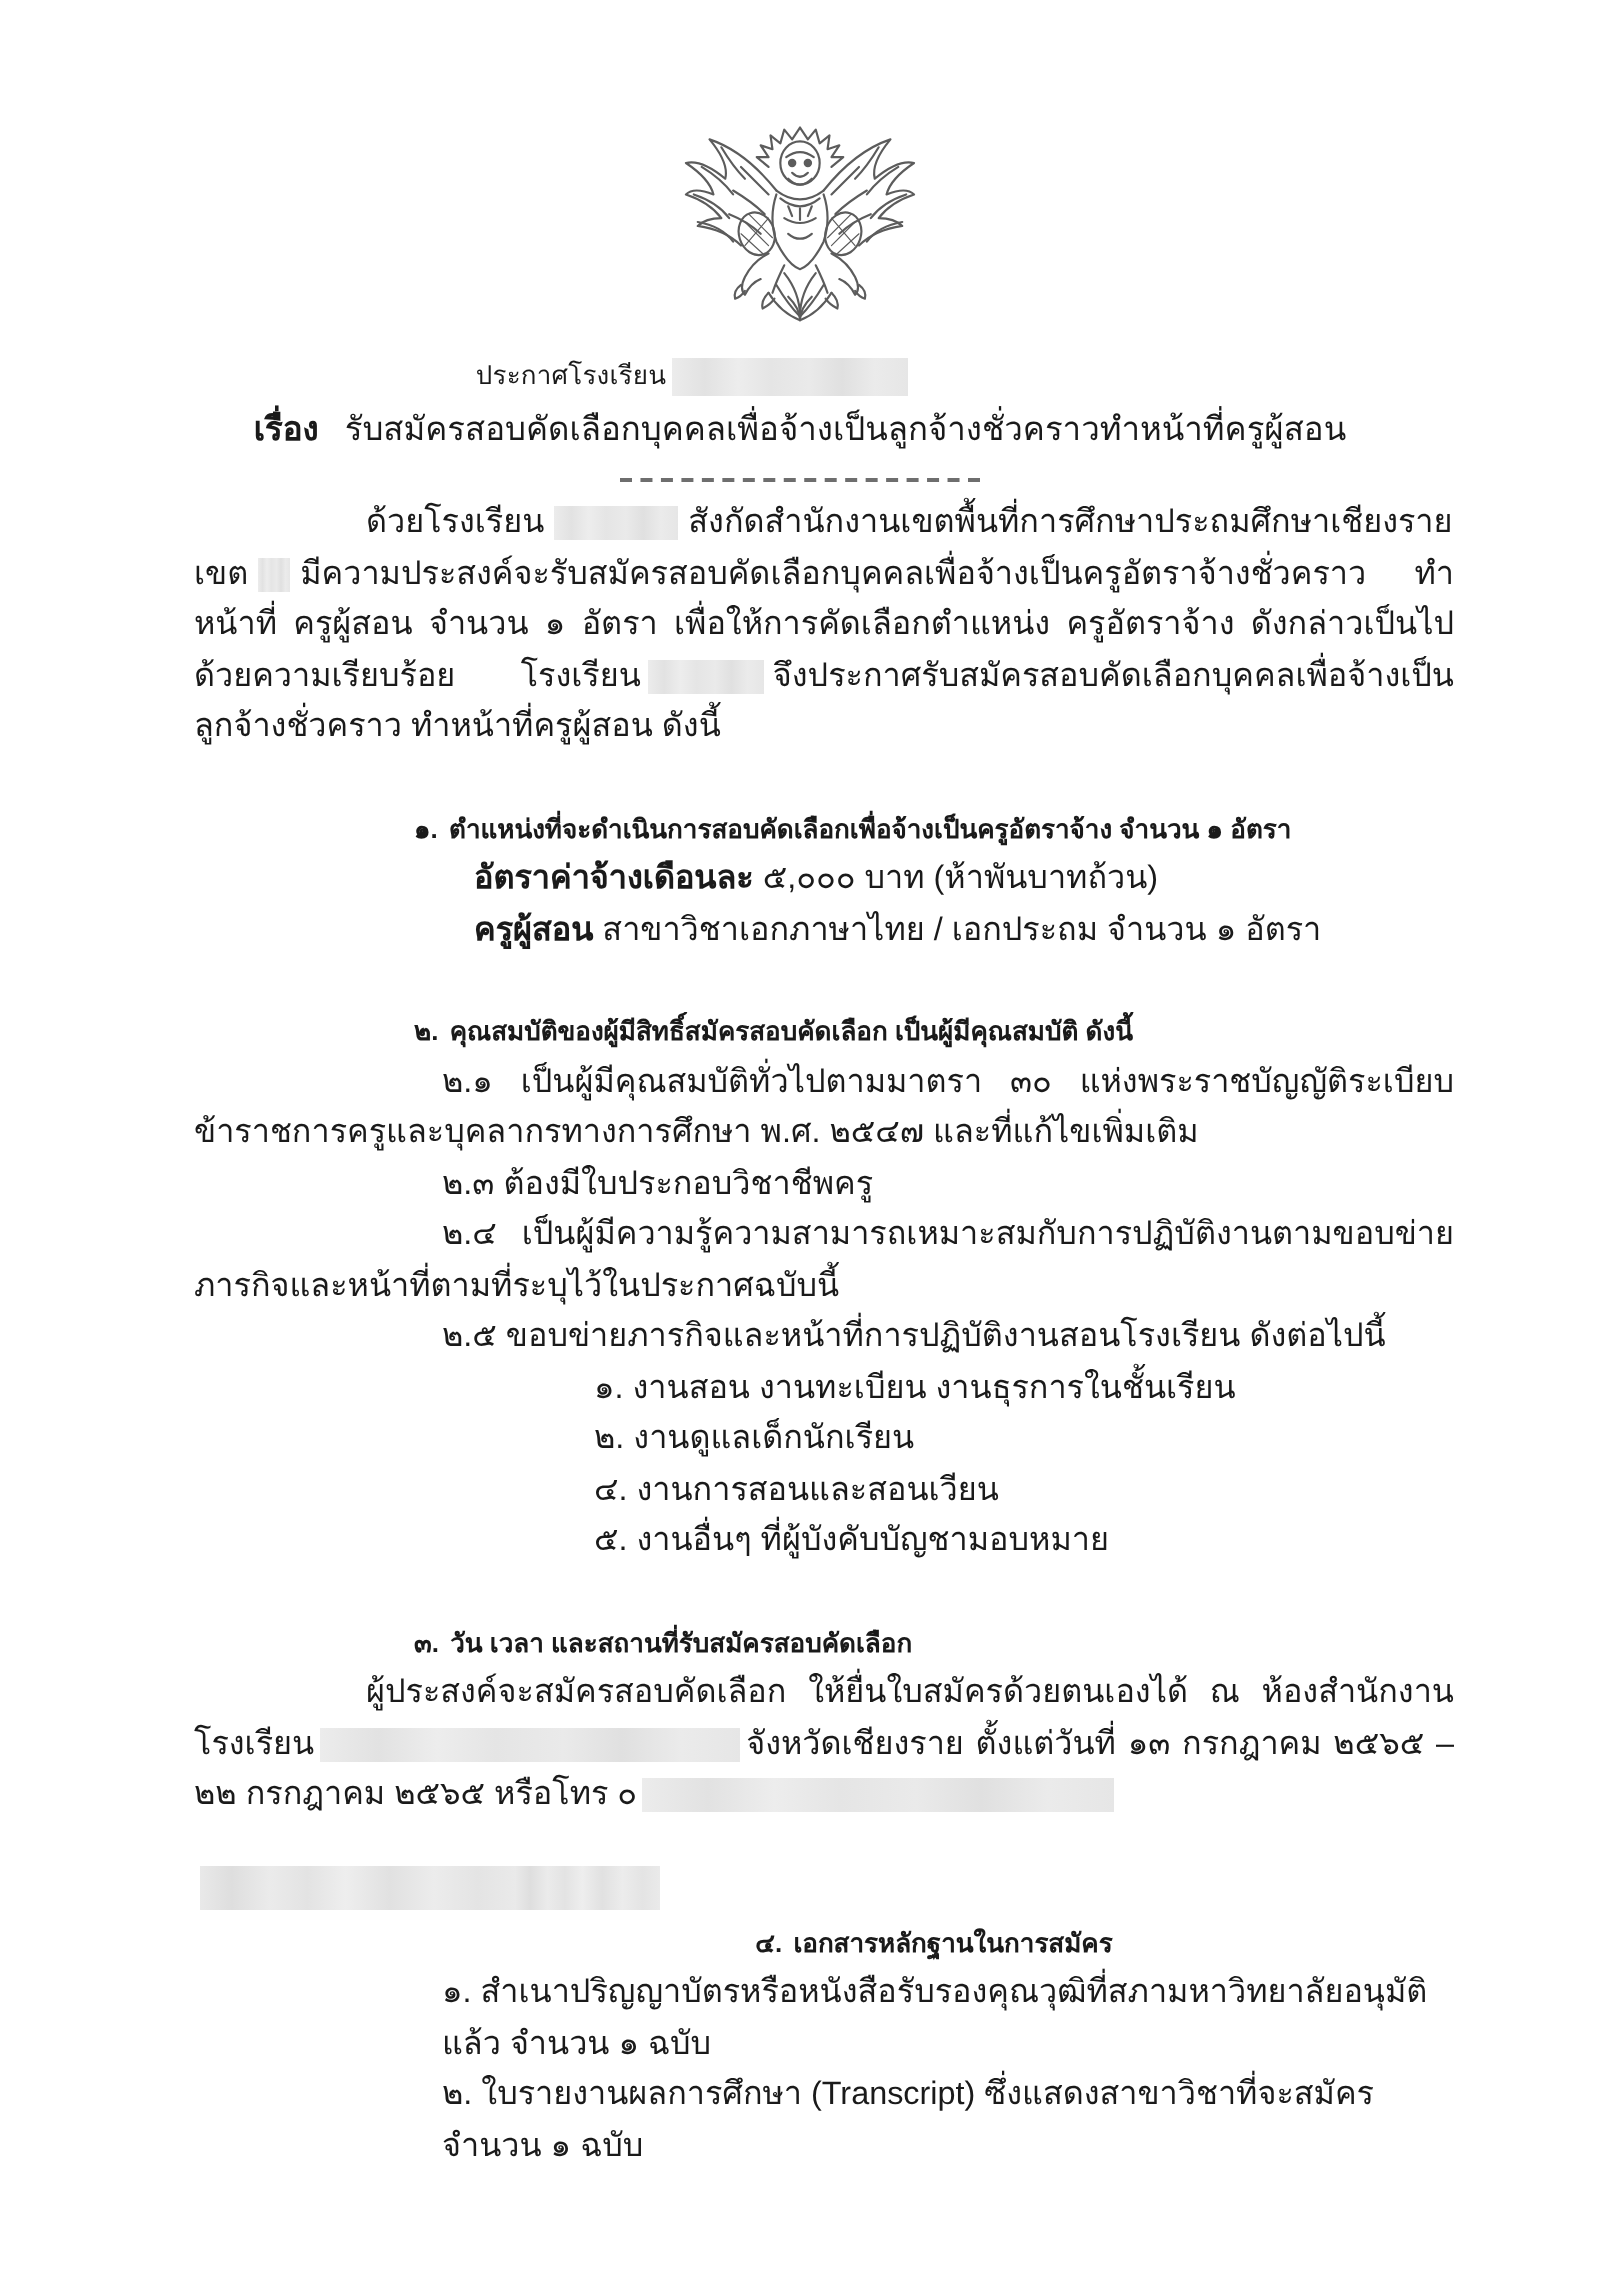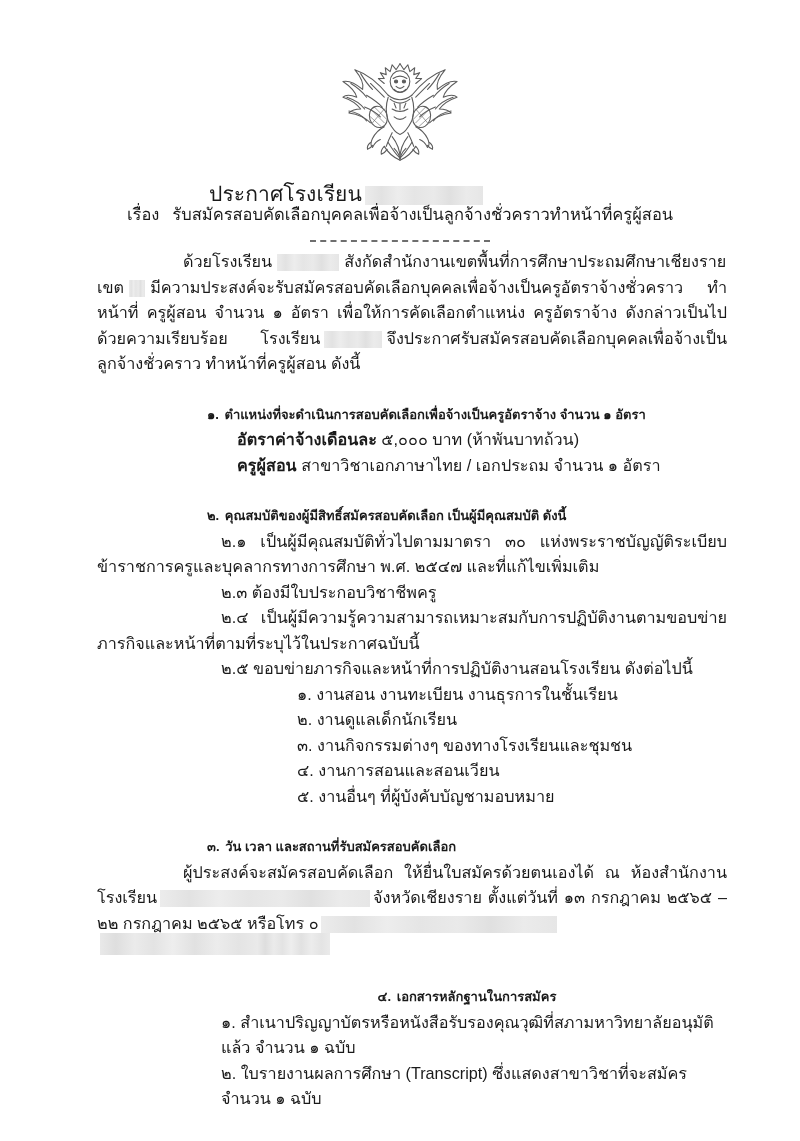--- a/index.html
+++ b/index.html
@@ -38,34 +38,34 @@
   }
   .emblem svg { display: block; }
 
   
   .hdr-line1 {
     position: absolute;
     top: 177px;
     left: 0;
     width: 692px;
     text-align: center;
-    font-size: 21px;
+    font-size: 13px;
     letter-spacing: 0.1px;
     white-space: nowrap;
   }
   .hdr-line2 {
     position: absolute;
     top: 201px;
     left: 0;
     width: 800px;
     text-align: center;
     font-size: 16.5px;
     white-space: nowrap;
   }
-  .hdr-line2 .lbl { margin-right: 13px; }
+  .hdr-line2 .lbl { margin-right: 13px; font-weight: bold; }
 
   .rule {
     position: absolute;
     top: 231px;
     left: 0;
     width: 800px;
     text-align: center;
   }
   .rule span {
     display: inline-block;
@@ -227,21 +227,20 @@
     <div class="blk">
       <div class="sec-head"><span class="num">๒.</span> <span>คุณสมบัติของผู้มีสิทธิ์สมัครสอบคัดเลือก เป็นผู้มีคุณสมบัติ ดังนี้</span></div>
 
       <p class="para sub-flow"><span class="pad"></span><span>๒.๑ เป็นผู้มีคุณสมบัติทั่วไปตามมาตรา  ๓๐  แห่งพระราชบัญญัติระเบียบข้าราชการครูและบุคลากรทางการศึกษา พ.ศ. ๒๕๔๗ และที่แก้ไขเพิ่มเติม</span></p>
       <div class="sub"><span>๒.๓ ต้องมีใบประกอบวิชาชีพครู</span></div>
       <p class="para sub-flow"><span class="pad"></span><span>๒.๔ เป็นผู้มีความรู้ความสามารถเหมาะสมกับการปฏิบัติงานตามขอบข่ายภารกิจและหน้าที่ตามที่ระบุไว้ในประกาศฉบับนี้</span></p>
       <div class="sub"><span>๒.๕ ขอบข่ายภารกิจและหน้าที่การปฏิบัติงานสอนโรงเรียน ดังต่อไปนี้</span></div>
 
       <div class="item"><span>๑. งานสอน งานทะเบียน งานธุรการในชั้นเรียน</span></div>
       <div class="item"><span>๒. งานดูแลเด็กนักเรียน</span></div>
-      <div class="item"><span>๓. งานกิจกรรมต่างๆ ของทางโรงเรียนและชุมชน</span></div>
       <div class="item"><span>๔. งานการสอนและสอนเวียน</span></div>
       <div class="item"><span>๕. งานอื่นๆ ที่ผู้บังคับบัญชามอบหมาย</span></div>
     </div>
 
     <div class="blk">
       <div class="sec-head"><span class="num">๓.</span> <span>วัน เวลา และสถานที่รับสมัครสอบคัดเลือก</span></div>
       <p class="para"><span class="indent"></span><span>ผู้ประสงค์จะสมัครสอบคัดเลือก ให้ยื่นใบสมัครด้วยตนเองได้ ณ ห้องสำนักงานโรงเรียน</span><span class="redact" style="width:210px;margin:0 3px;"></span><span>จังหวัดเชียงราย ตั้งแต่วันที่ ๑๓ กรกฎาคม ๒๕๖๕ –</span> <span>๒๒ กรกฎาคม ๒๕๖๕ หรือโทร ๐</span><span class="redact" style="width:236px;margin-left:2px;"></span></p>
       <div style="height:22px;"></div>
     </div>
 

